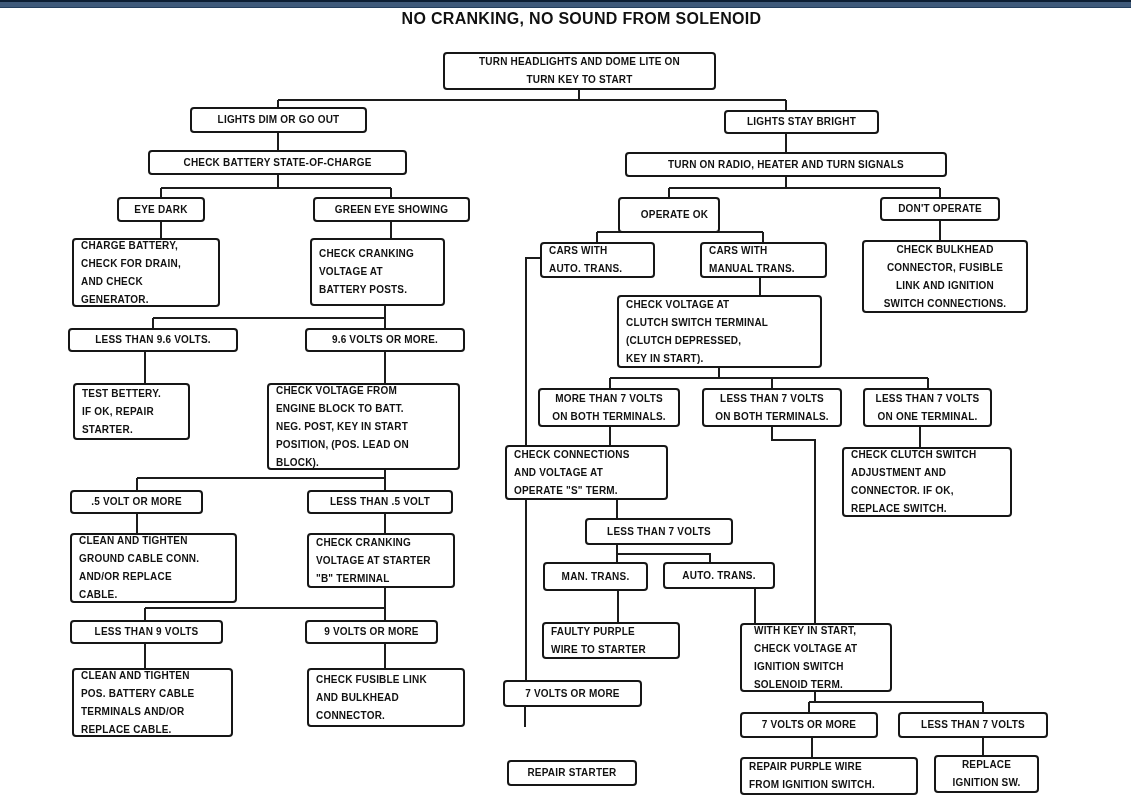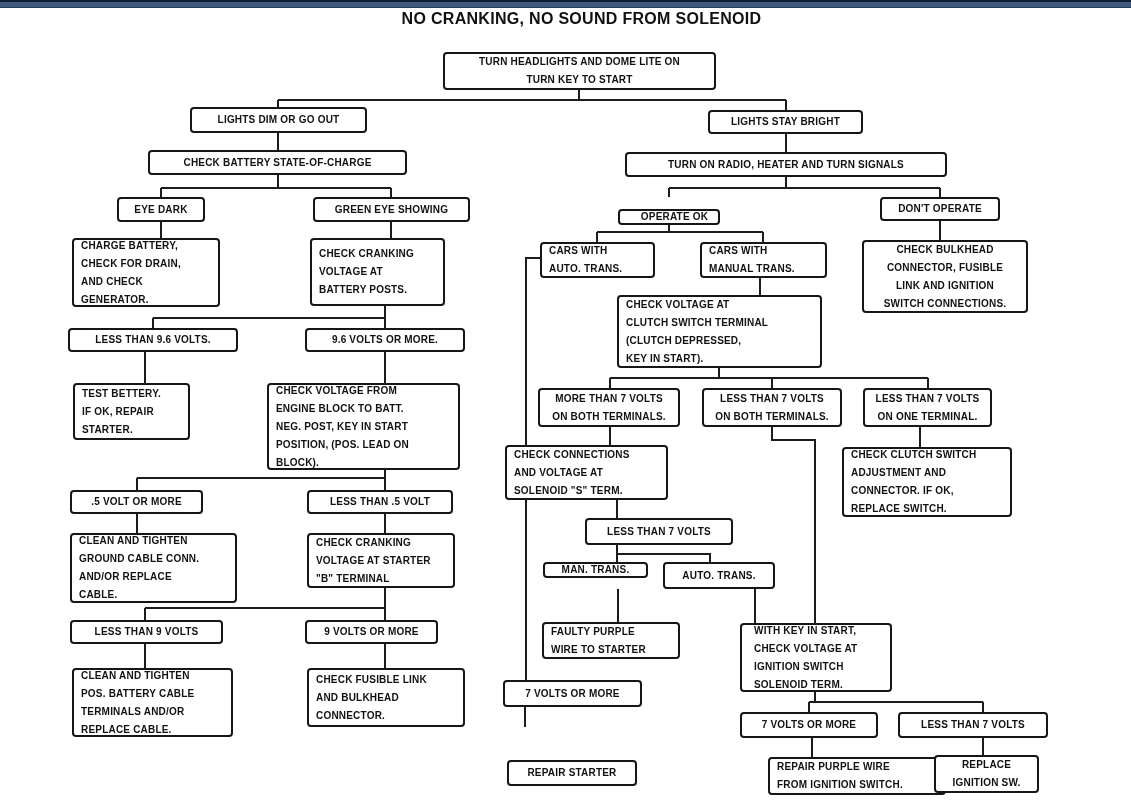--- a/index.html
+++ b/index.html
@@ -109,26 +109,26 @@
       <polyline points="809,702 809,712" fill="none" stroke="#1c1c1c" stroke-width="2"></polyline>
       <polyline points="983,702 983,712" fill="none" stroke="#1c1c1c" stroke-width="2"></polyline>
       <polyline points="812,738 812,757" fill="none" stroke="#1c1c1c" stroke-width="2"></polyline>
       <polyline points="983,738 983,755" fill="none" stroke="#1c1c1c" stroke-width="2"></polyline>
       <polyline points="525,707 525,727" fill="none" stroke="#1c1c1c" stroke-width="2"></polyline>
     </svg>
   <div id="nodes">
       <div class="node center" style="left: 443px; top: 52px; width: 273px; height: 38px;">TURN HEADLIGHTS AND DOME LITE ON
 TURN KEY TO START</div>
       <div class="node center" style="left: 190px; top: 107px; width: 177px; height: 26px;">LIGHTS DIM OR GO OUT</div>
-      <div class="node center" style="left: 708px; top: 110px; width: 155px; height: 24px;">LIGHTS STAY BRIGHT</div>
+      <div class="node center" style="left: 724px; top: 110px; width: 155px; height: 24px;">LIGHTS STAY BRIGHT</div>
       <div class="node center" style="left: 148px; top: 150px; width: 259px; height: 25px;">CHECK BATTERY STATE-OF-CHARGE</div>
       <div class="node center" style="left: 625px; top: 152px; width: 322px; height: 25px;">TURN ON RADIO, HEATER AND TURN SIGNALS</div>
       <div class="node center" style="left: 117px; top: 197px; width: 88px; height: 25px;">EYE DARK</div>
       <div class="node center" style="left: 313px; top: 197px; width: 157px; height: 25px;">GREEN EYE SHOWING</div>
-      <div class="node center" style="left: 618px; top: 209px; width: 102px; height: 16px; padding-left: 16px;">OPERATE OK</div>
+      <div class="node center" style="left: 618px; top: 197px; width: 102px; height: 36px; padding-left: 16px;">OPERATE OK</div>
       <div class="node center" style="left: 880px; top: 197px; width: 120px; height: 24px;">DON'T OPERATE</div>
       <div class="node left" style="left: 72px; top: 238px; width: 148px; height: 69px;">CHARGE BATTERY,
 CHECK FOR DRAIN,
 AND CHECK
 GENERATOR.</div>
       <div class="node left" style="left: 310px; top: 238px; width: 135px; height: 68px;">CHECK CRANKING
 VOLTAGE AT
 BATTERY POSTS.</div>
       <div class="node center" style="left: 68px; top: 328px; width: 170px; height: 24px;">LESS THAN 9.6 VOLTS.</div>
       <div class="node center" style="left: 305px; top: 328px; width: 160px; height: 24px;">9.6 VOLTS OR MORE.</div>
@@ -171,36 +171,36 @@
 (CLUTCH DEPRESSED,
 KEY IN START).</div>
       <div class="node center" style="left: 538px; top: 388px; width: 142px; height: 39px;">MORE THAN 7 VOLTS
 ON BOTH TERMINALS.</div>
       <div class="node center" style="left: 702px; top: 388px; width: 140px; height: 39px;">LESS THAN 7 VOLTS
 ON BOTH TERMINALS.</div>
       <div class="node center" style="left: 863px; top: 388px; width: 129px; height: 39px;">LESS THAN 7 VOLTS
 ON ONE TERMINAL.</div>
       <div class="node left" style="left: 505px; top: 445px; width: 163px; height: 55px;">CHECK CONNECTIONS
 AND VOLTAGE AT
-SOLENOID "S" TERM.</div>
+OPERATE "S" TERM.</div>
       <div class="node left" style="left: 842px; top: 447px; width: 170px; height: 70px;">CHECK CLUTCH SWITCH
 ADJUSTMENT AND
 CONNECTOR. IF OK,
 REPLACE SWITCH.</div>
       <div class="node center" style="left: 585px; top: 518px; width: 148px; height: 27px;">LESS THAN 7 VOLTS</div>
-      <div class="node center" style="left: 543px; top: 562px; width: 105px; height: 16px;">MAN. TRANS.</div>
+      <div class="node center" style="left: 543px; top: 562px; width: 105px; height: 29px;">MAN. TRANS.</div>
       <div class="node center" style="left: 663px; top: 562px; width: 112px; height: 27px;">AUTO. TRANS.</div>
       <div class="node left" style="left: 542px; top: 622px; width: 138px; height: 37px;">FAULTY PURPLE
 WIRE TO STARTER</div>
       <div class="node center" style="left: 503px; top: 680px; width: 139px; height: 27px;">7 VOLTS OR MORE</div>
       <div class="node center" style="left: 507px; top: 727px; width: 130px; height: 26px; margin-top: 33px;">REPAIR STARTER</div>
       <div class="node left" style="left: 740px; top: 623px; width: 152px; height: 69px; padding-left: 12px;">WITH KEY IN START,
 CHECK VOLTAGE AT
 IGNITION SWITCH
 SOLENOID TERM.</div>
       <div class="node center" style="left: 740px; top: 712px; width: 138px; height: 26px;">7 VOLTS OR MORE</div>
       <div class="node center" style="left: 898px; top: 712px; width: 150px; height: 26px;">LESS THAN 7 VOLTS</div>
-      <div class="node left" style="left: 740px; top: 757px; width: 178px; height: 38px; margin-left: 28px;">REPAIR PURPLE WIRE
+      <div class="node left" style="left: 740px; top: 757px; width: 178px; height: 38px;">REPAIR PURPLE WIRE
 FROM IGNITION SWITCH.</div>
       <div class="node center" style="left: 934px; top: 755px; width: 105px; height: 38px;">REPLACE
 IGNITION SW.</div>
     </div>
 </div>
 
 </body></html>

